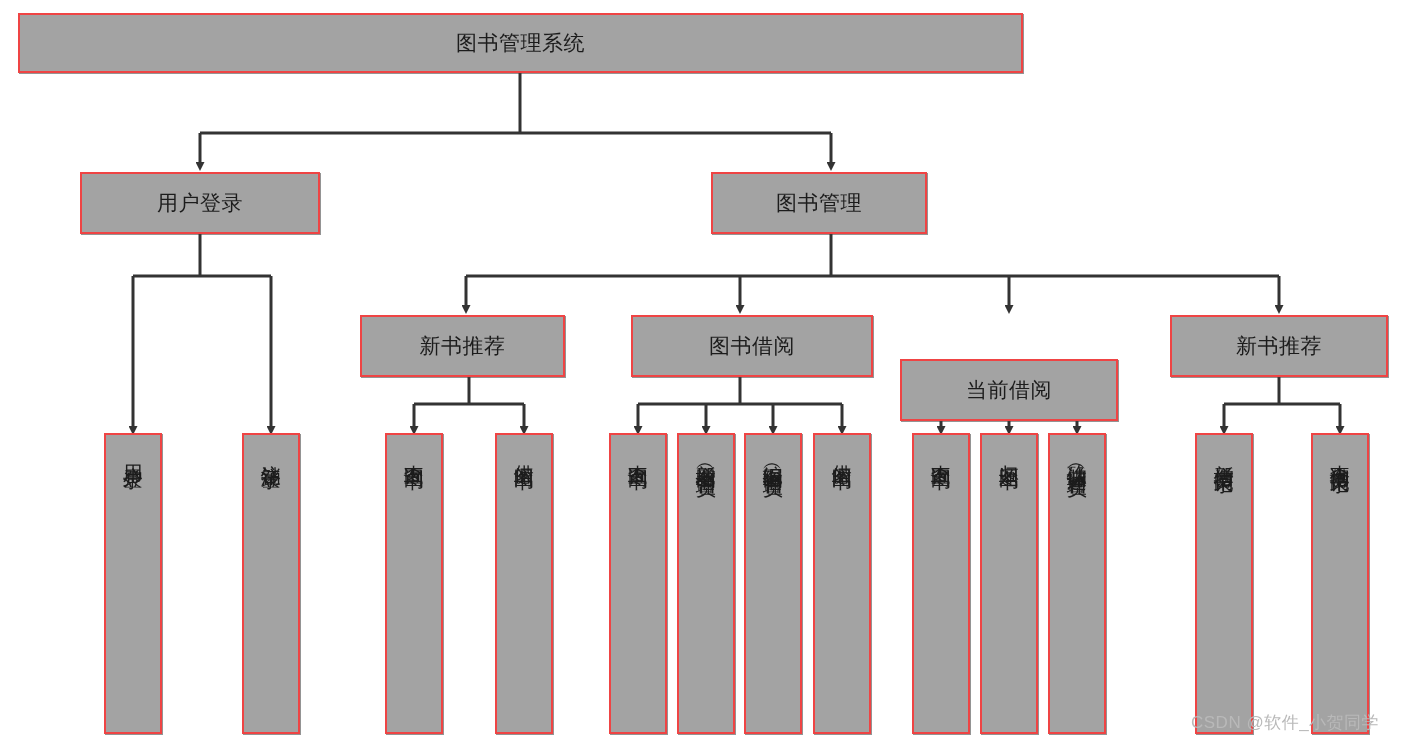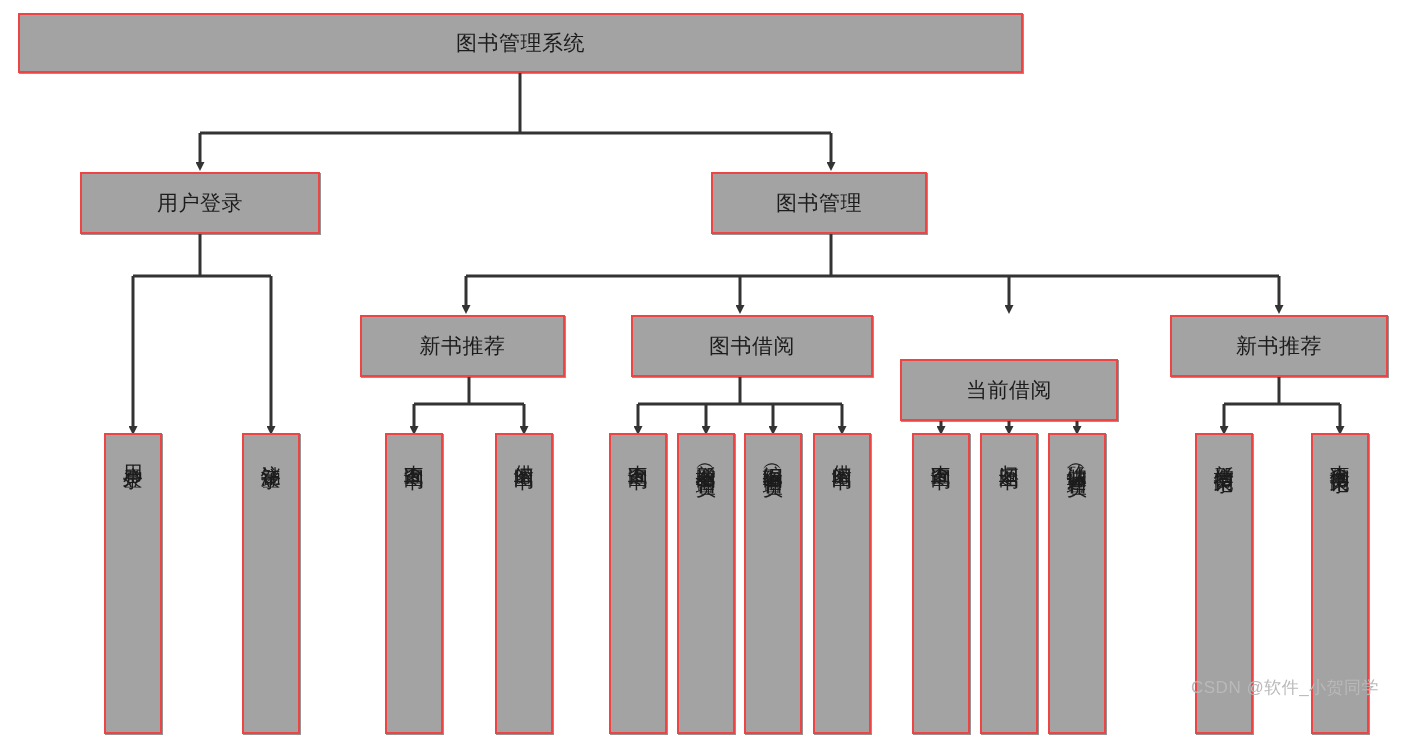--- a/index.html
+++ b/index.html
@@ -42,21 +42,21 @@
     font-size:20px;
     line-height:1.22;
     letter-spacing:2px;
     white-space:normal;
     max-height:285px;
   }
   .node.leaf.tall .lbl{max-height:300px;}
 
   .watermark{
     position:absolute;
-    left:1191px;top:676px;
+    left:1191px;top:711px;
     font-size:17px;
     color:#b9b9b9;
     letter-spacing:.5px;
     white-space:nowrap;
     user-select:none;
   }
 </style>
 </head>
 <body>
 

